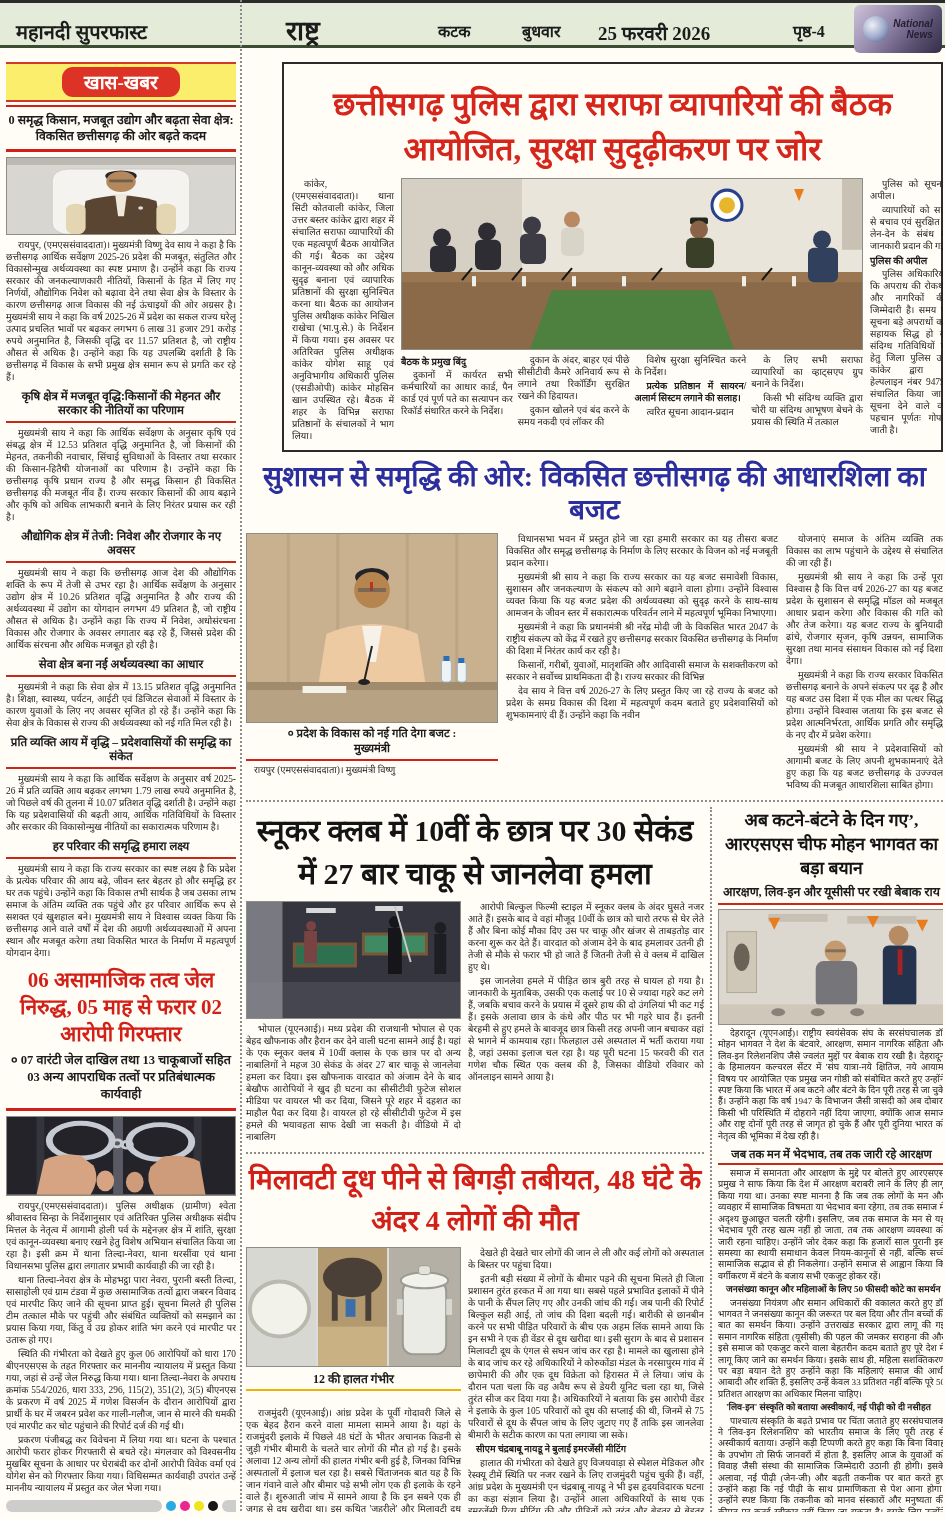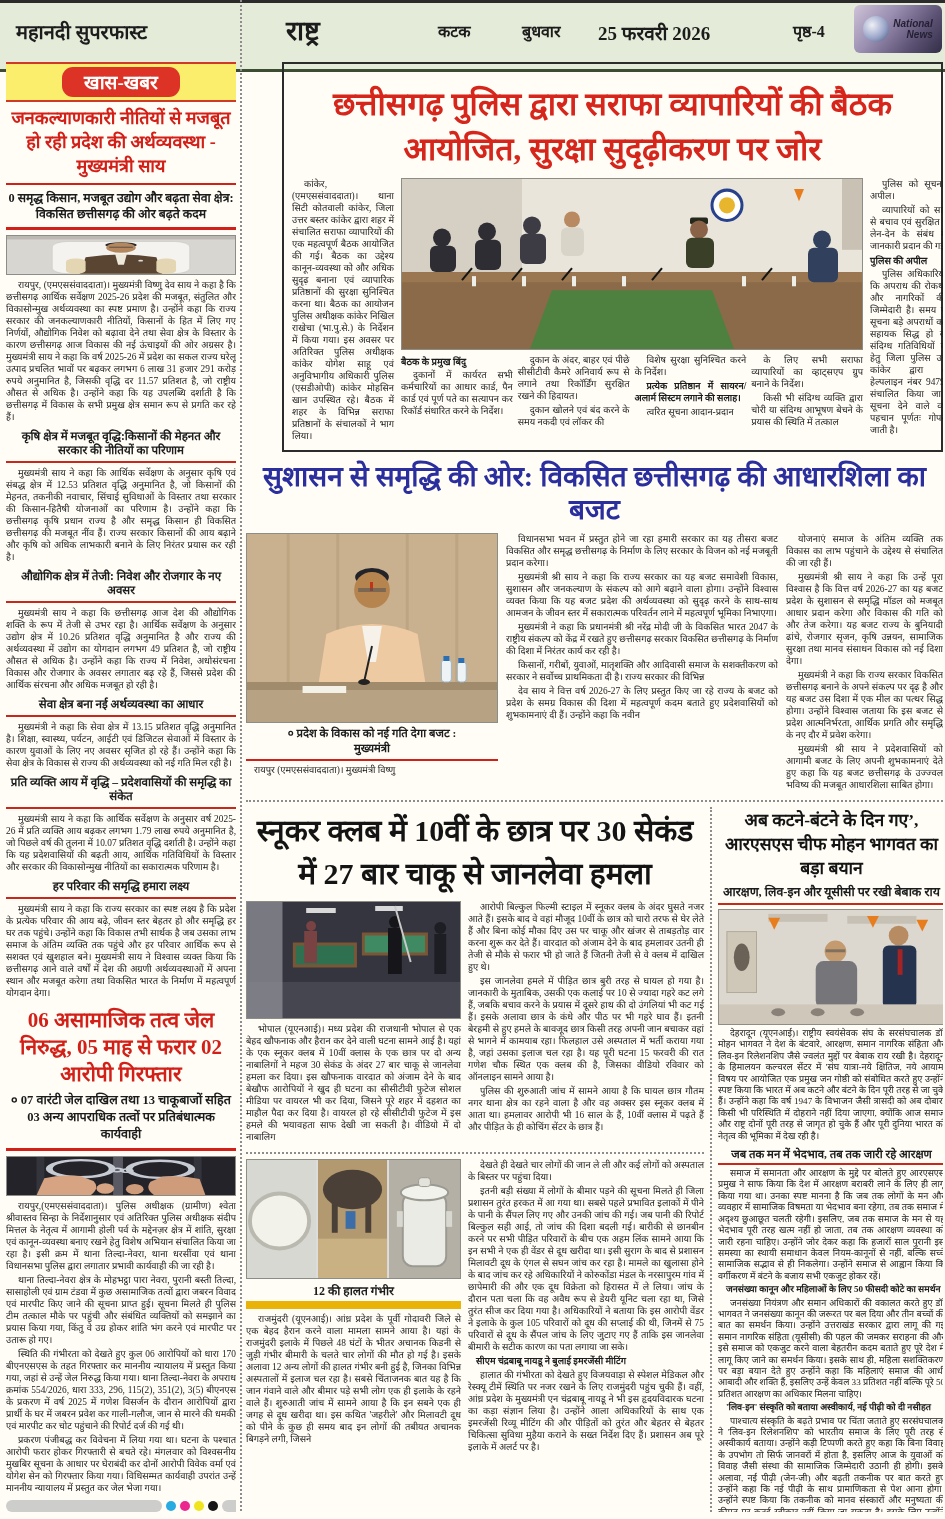--- a/index.html
+++ b/index.html
@@ -1,19 +1,19 @@
 <!DOCTYPE html>
 <html><head>
 <meta charset="utf-8">
 <style>
   html,body{margin:0;padding:0;background:#777;}
   .page{position:relative;width:945px;height:1519px;background:#fffdf6;margin:0 auto;
         font-family:"Liberation Serif","DejaVu Serif",serif;color:#1c1c1c;overflow:hidden;}
   
-  .masthead{position:absolute;left:0;top:0;width:945px;height:72px;background:#e4ecd9;
+  .masthead{position:absolute;left:0;top:0;width:945px;height:48px;background:#e4ecd9;
             border-top:3px solid #2b2b2b;border-bottom:3px solid #3d4d33;box-sizing:border-box;}
   .mh-paper{position:absolute;left:16px;top:15px;font-size:20px;font-weight:bold;}
   .mh-edition{position:absolute;left:286px;top:8px;font-size:27px;font-weight:bold;}
   .mh-city{position:absolute;left:438px;top:17px;font-size:16px;font-weight:bold;}
   .mh-day{position:absolute;left:522px;top:17px;font-size:16px;font-weight:bold;}
   .mh-date{position:absolute;left:598px;top:17px;font-size:19px;font-weight:bold;}
   .mh-page{position:absolute;left:793px;top:17px;font-size:16px;font-weight:bold;}
   .mh-logo{position:absolute;right:3px;top:2px;width:88px;height:48px;border-radius:6px;
            background:linear-gradient(130deg,#cfc4d8 0%,#9b8fb2 35%,#5d5375 70%,#332e47 100%);
            display:flex;align-items:center;justify-content:center;gap:4px;}
@@ -74,22 +74,22 @@
   .snook-head{color:#141414;font-weight:bold;font-size:30px;line-height:43px;text-align:center;margin:2px 0 6px;}
   .snook-body{display:flex;gap:7px;}
   .snook-l{width:215px;flex:none;}
   .snook-r{width:236px;flex:none;}
   .snookphoto{height:116px;margin-bottom:4px;}
   .milk-head{color:#d21f17;font-weight:bold;font-size:28px;line-height:41px;text-align:center;margin:2px 0 6px;}
   .milk-body{display:flex;gap:7px;}
   .milk-l{width:215px;flex:none;}
   .milk-r{width:236px;flex:none;display:flex;flex-direction:column;}
   .milkphoto{height:118px;}
-  .milk-cap{font-weight:bold;font-size:12px;text-align:center;border-bottom:8px solid #eab308;
-            padding:2px 0;margin:1px 0 4px;}
+  .milk-cap{font-weight:bold;font-size:12px;text-align:center;border-bottom:2px solid #eab308;
+            padding:2px 0;margin:1px 0 16px;}
   
   .rss-head{color:#141414;font-weight:bold;font-size:17.5px;line-height:24px;text-align:center;margin:1px 4px 2px;}
   .rss-sub{font-weight:bold;font-size:12.4px;text-align:center;border-bottom:2px solid #c8281c;
            padding:1px 0 3px;margin:0 0 4px;}
   .rssphoto{height:114px;margin-bottom:3px;}
   .rs{font-size:9.1px;line-height:11.4px;}
   .rss-ssub{font-weight:bold;font-size:11.4px;line-height:13px;text-align:center;
             border-bottom:2px solid #c8281c;padding:2px 0;margin:2px 0 3px;}
   
   .regrow{display:flex;align-items:center;gap:4px;margin-top:auto;padding-top:4px;}
@@ -119,21 +119,20 @@
     </div>
   </header>
 
   <div class="vdiv-main"></div>
 
   <aside class="leftcol">
     <div class="khas">
       <span class="khas-inner">खास-खबर</span>
     </div>
 
-    <h2 class="a1-head">जनकल्याणकारी नीतियों से मजबूत हो रही प्रदेश की अर्थव्यवस्था - मुख्यमंत्री साय</h2>
     <hr class="redrule">
     <div class="a1-sub">0 समृद्ध किसान, मजबूत उद्योग और बढ़ता सेवा क्षेत्र: विकसित छत्तीसगढ़ की ओर बढ़ते कदम</div>
     <hr class="redrule thick">
 
     <div class="photo" style="height:110px;margin:2px 0 4px;">
       <svg viewBox="0 0 232 110" preserveAspectRatio="none">
         <rect width="232" height="110" fill="#d8d6d0"></rect>
         <rect width="232" height="10" fill="#bbb9b2"></rect>
         <rect x="46" y="16" width="140" height="94" rx="16" fill="#f4f3ef" stroke="#c9c8c2"></rect>
         <ellipse cx="116" cy="26" rx="16" ry="8" fill="#26262a"></ellipse>
@@ -350,28 +349,28 @@
                   <circle cx="196" cy="26" r="6" fill="#1d1d24"></circle>
                     <rect x="190" y="32" width="12" height="40" fill="#1d1d24"></rect>
                   <line x1="150" y1="4" x2="166" y2="60" stroke="#c9c9c9" stroke-width="2"></line>
                 </svg>
               </div>
               <p class="p s">भोपाल (यूएनआई)। मध्य प्रदेश की राजधानी भोपाल से एक बेहद खौफनाक और हैरान कर देने वाली घटना सामने आई है। यहां के एक स्नूकर क्लब में 10वीं क्लास के एक छात्र पर दो अन्य नाबालिगों ने महज 30 सेकंड के अंदर 27 बार चाकू से जानलेवा हमला कर दिया। इस खौफनाक वारदात को अंजाम देने के बाद बेखौफ आरोपियों ने खुद ही घटना का सीसीटीवी फुटेज सोशल मीडिया पर वायरल भी कर दिया, जिसने पूरे शहर में दहशत का माहौल पैदा कर दिया है। वायरल हो रहे सीसीटीवी फुटेज में इस हमले की भयावहता साफ देखी जा सकती है। वीडियो में दो नाबालिग</p>
             </div>
             <div class="snook-r">
               <p class="p s">आरोपी बिल्कुल फिल्मी स्टाइल में स्नूकर क्लब के अंदर घुसते नजर आते हैं। इसके बाद वे वहां मौजूद 10वीं के छात्र को चारो तरफ से घेर लेते हैं और बिना कोई मौका दिए उस पर चाकू और खंजर से ताबड़तोड़ वार करना शुरू कर देते हैं। वारदात को अंजाम देने के बाद हमलावर उतनी ही तेजी से मौके से फरार भी हो जाते हैं जितनी तेजी से वे क्लब में दाखिल हुए थे।</p>
               <p class="p s">इस जानलेवा हमले में पीड़ित छात्र बुरी तरह से घायल हो गया है। जानकारी के मुताबिक, उसकी एक कलाई पर 10 से ज्यादा गहरे कट लगे हैं, जबकि बचाव करने के प्रयास में दूसरे हाथ की दो उंगलियां भी कट गई हैं। इसके अलावा छात्र के कंधे और पीठ पर भी गहरे घाव हैं। इतनी बेरहमी से हुए हमले के बावजूद छात्र किसी तरह अपनी जान बचाकर वहां से भागने में कामयाब रहा। फिलहाल उसे अस्पताल में भर्ती कराया गया है, जहां उसका इलाज चल रहा है। यह पूरी घटना 15 फरवरी की रात गणेश चौक स्थित एक क्लब की है, जिसका वीडियो रविवार को ऑनलाइन सामने आया है।</p>
-              <p class="p s">पुलिस की शुरुआती जांच में सामने आया है कि घायल छात्र गौतम नगर थाना क्षेत्र का रहने वाला है और वह अक्सर इस स्नूकर क्लब में आता था। हमलावर आरोपी भी 16 साल के हैं, 10वीं क्लास में पढ़ते हैं और पीड़ित के ही कोचिंग सेंटर के छात्र हैं।</p>
             </div>
           </div>
         </section>
 
         <hr class="hrdot">
 
         <section>
+          <h1 class="milk-head">मिलावटी दूध पीने से बिगड़ी तबीयत, 48 घंटे के अंदर 4 लोगों की मौत</h1>
           <div class="milk-body">
             <div class="milk-l">
               <div class="photo milkphoto">
                 <svg viewBox="0 0 216 120" preserveAspectRatio="none">
                   <rect width="70" height="120" fill="#d8d8d3"></rect>
                   <ellipse cx="33" cy="62" rx="30" ry="28" fill="#f2f2ea" stroke="#b9b9b0" stroke-width="4"></ellipse>
                   <rect x="72" width="70" height="120" fill="#b3996f"></rect>
                   <rect x="72" y="80" width="70" height="40" fill="#c9b184"></rect>
                   <ellipse cx="107" cy="30" rx="30" ry="20" fill="#4b4038"></ellipse>
                   <rect x="86" y="44" width="6" height="30" fill="#4b4038"></rect>

